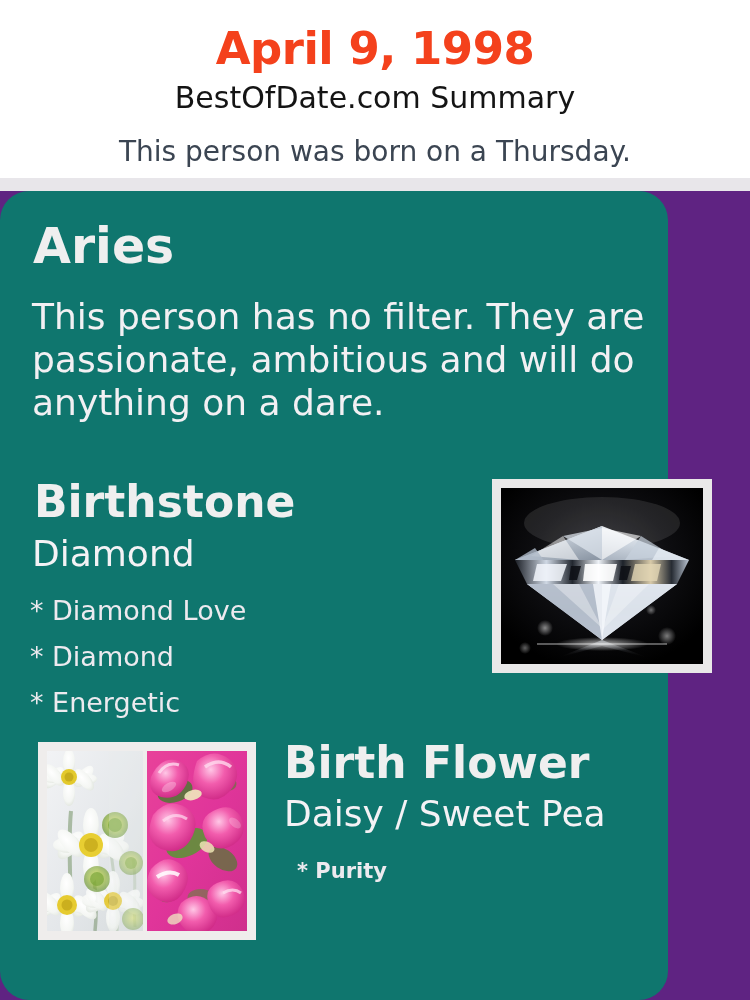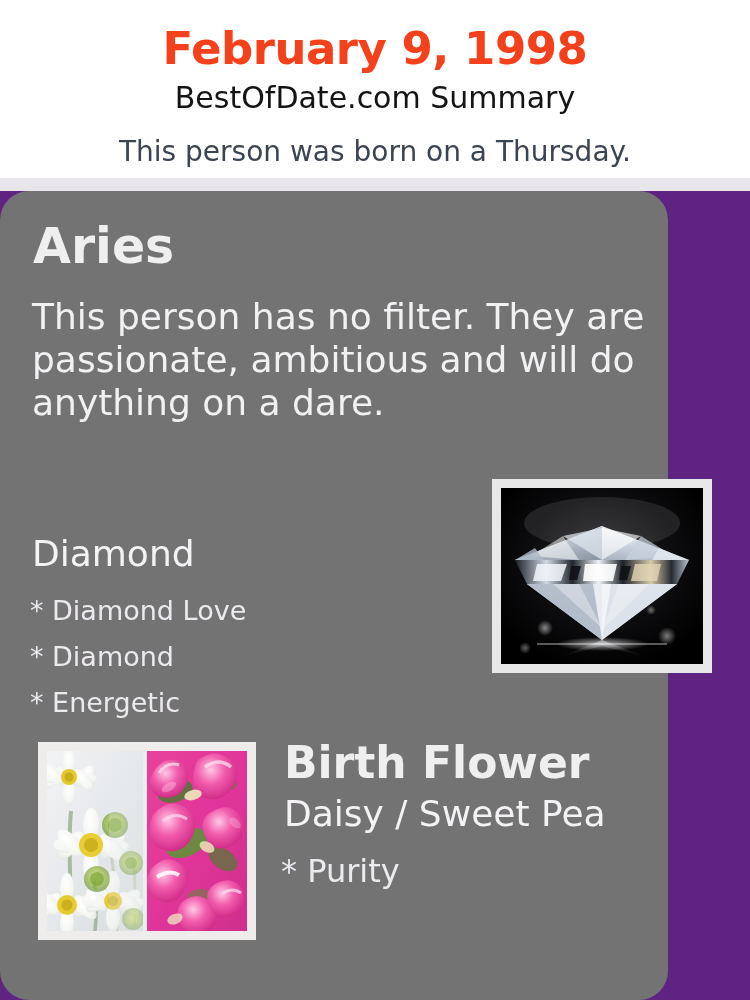--- a/index.html
+++ b/index.html
@@ -35,21 +35,21 @@
     color:#3B4552;
   }
   .divider {
     position:absolute; left:0; top:178px; width:750px; height:13px;
     background:#E8E6EA;
   }
 
   
   .body-purple {
     position:absolute; left:0; top:191px; width:668px; height:809px;
-    background:#737373;
+    background:#0f766e;
     border-radius:29px;
   }
 
   
   .zodiac-title {
     position:absolute; left:33px; top:31px;
     font-size:49px; font-weight:700; line-height:1.0;
     color:#EFEFEF;
   }
   .zodiac-desc {
@@ -112,41 +112,42 @@
   .flower-name {
     position:absolute; left:284px; top:605px;
     font-size:36px; font-weight:400; line-height:1.0;
     color:#F4F2F5;
   }
   .flower-traits {
     position:absolute; left:281px; top:657px;
     list-style:none;
   }
   .flower-traits li {
-    font-size:32px; font-weight:400; line-height:46px;
-    color:#EDEAEF; white-space:nowrap;
+    font-size:21px; font-weight:700; line-height:46px;
+    color:#EDEAEF; white-space:nowrap;margin-left:16px;
   }
 </style>
 </head>
 <body>
 
 <div class="page">
 
   <div class="header">
-    <div class="hdr-date">February 9, 1998</div>
+    <div class="hdr-date">April 9, 1998</div>
     <div class="hdr-site">BestOfDate.com Summary</div>
     <div class="hdr-sub">This person was born on a Thursday.</div>
   </div>
   <div class="divider"></div>
 
   <div class="body-purple">
 
     <div class="zodiac-title">Aries</div>
     <div class="zodiac-desc">This person has no filter. They are passionate, ambitious and will do anything on a dare.</div>
 
+    <div class="stone-title">Birthstone</div>
     <div class="stone-name">Diamond</div>
     <ul class="stone-traits">
       <li>* Diamond Love</li>
       <li>* Diamond</li>
       <li>* Energetic</li>
     </ul>
 
     <div class="img-frame-stone">
       <svg class="diamond-canvas" viewBox="0 0 202 176" preserveAspectRatio="none">
         <defs>

